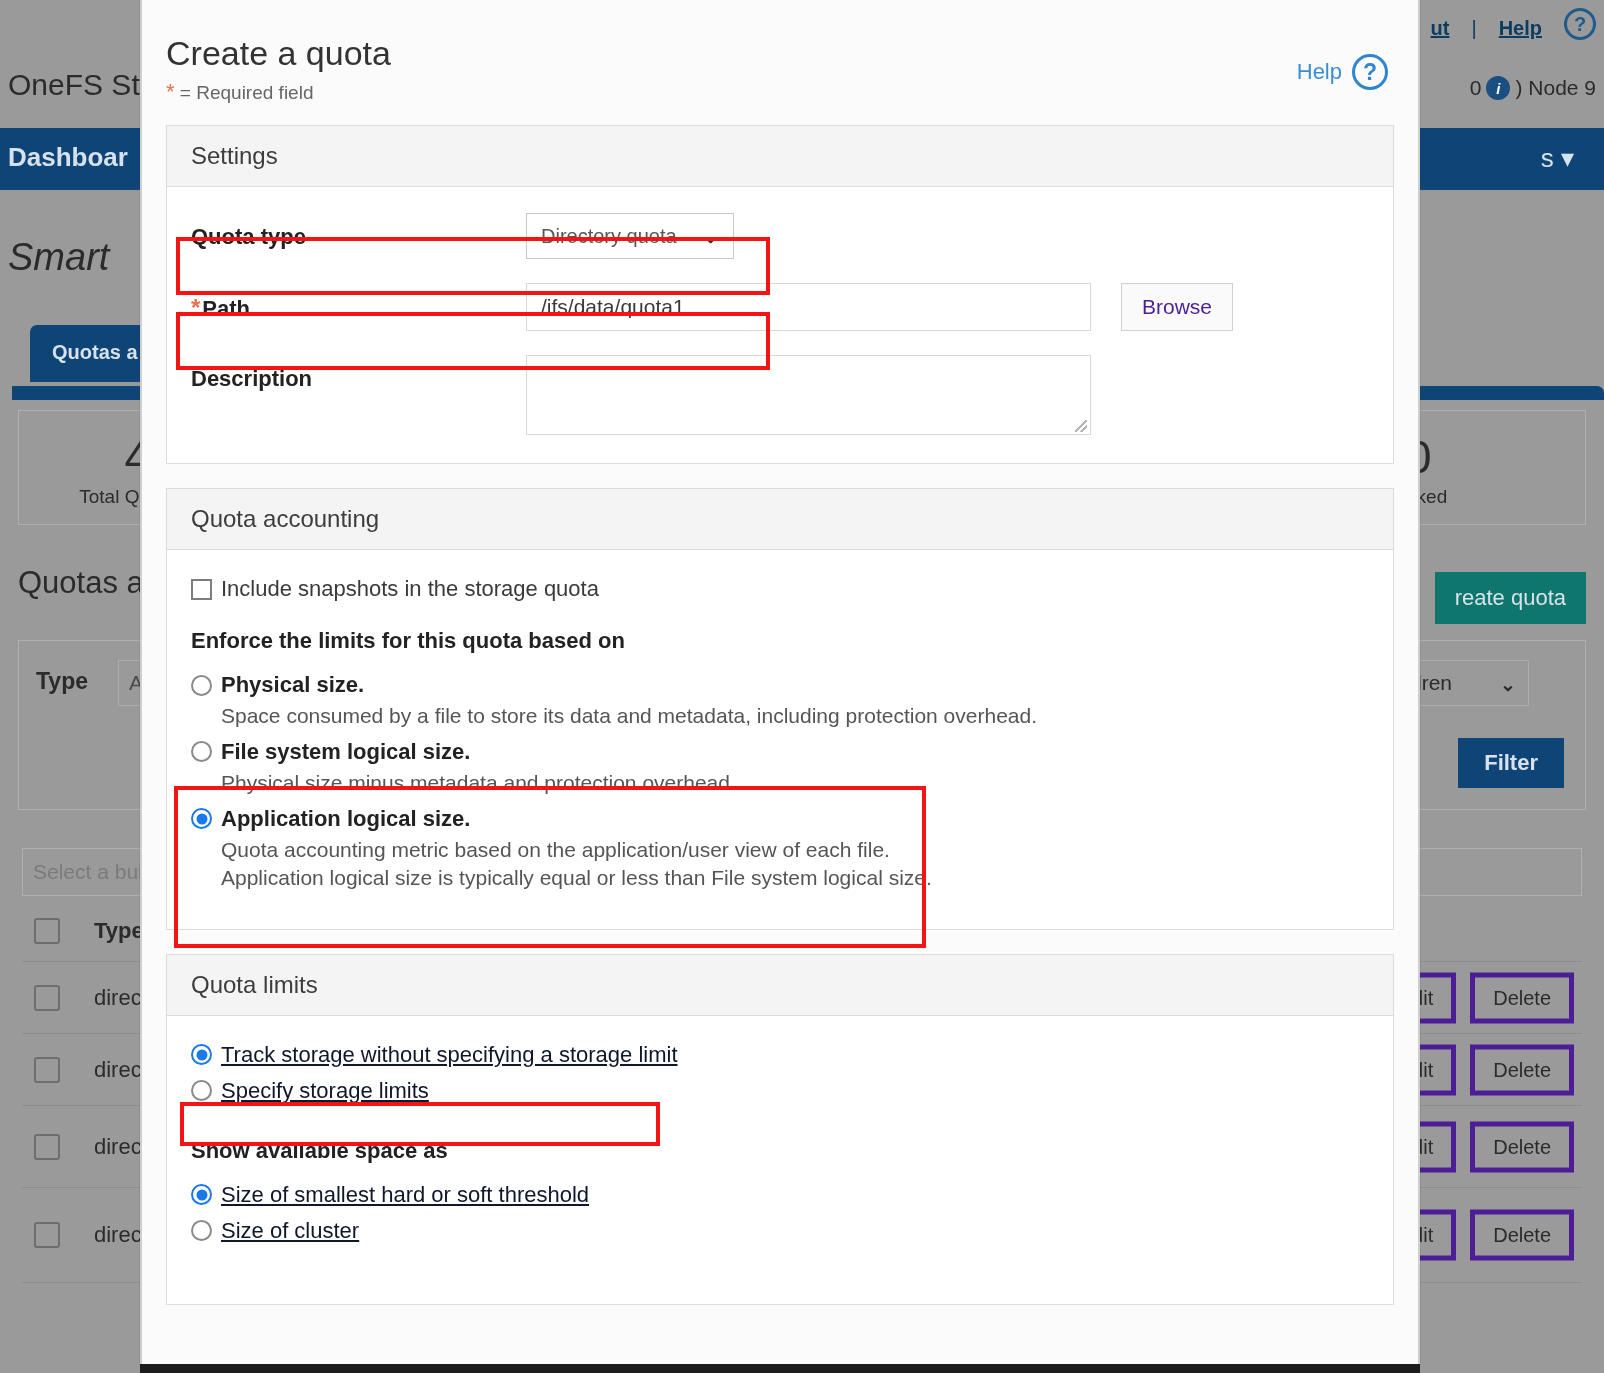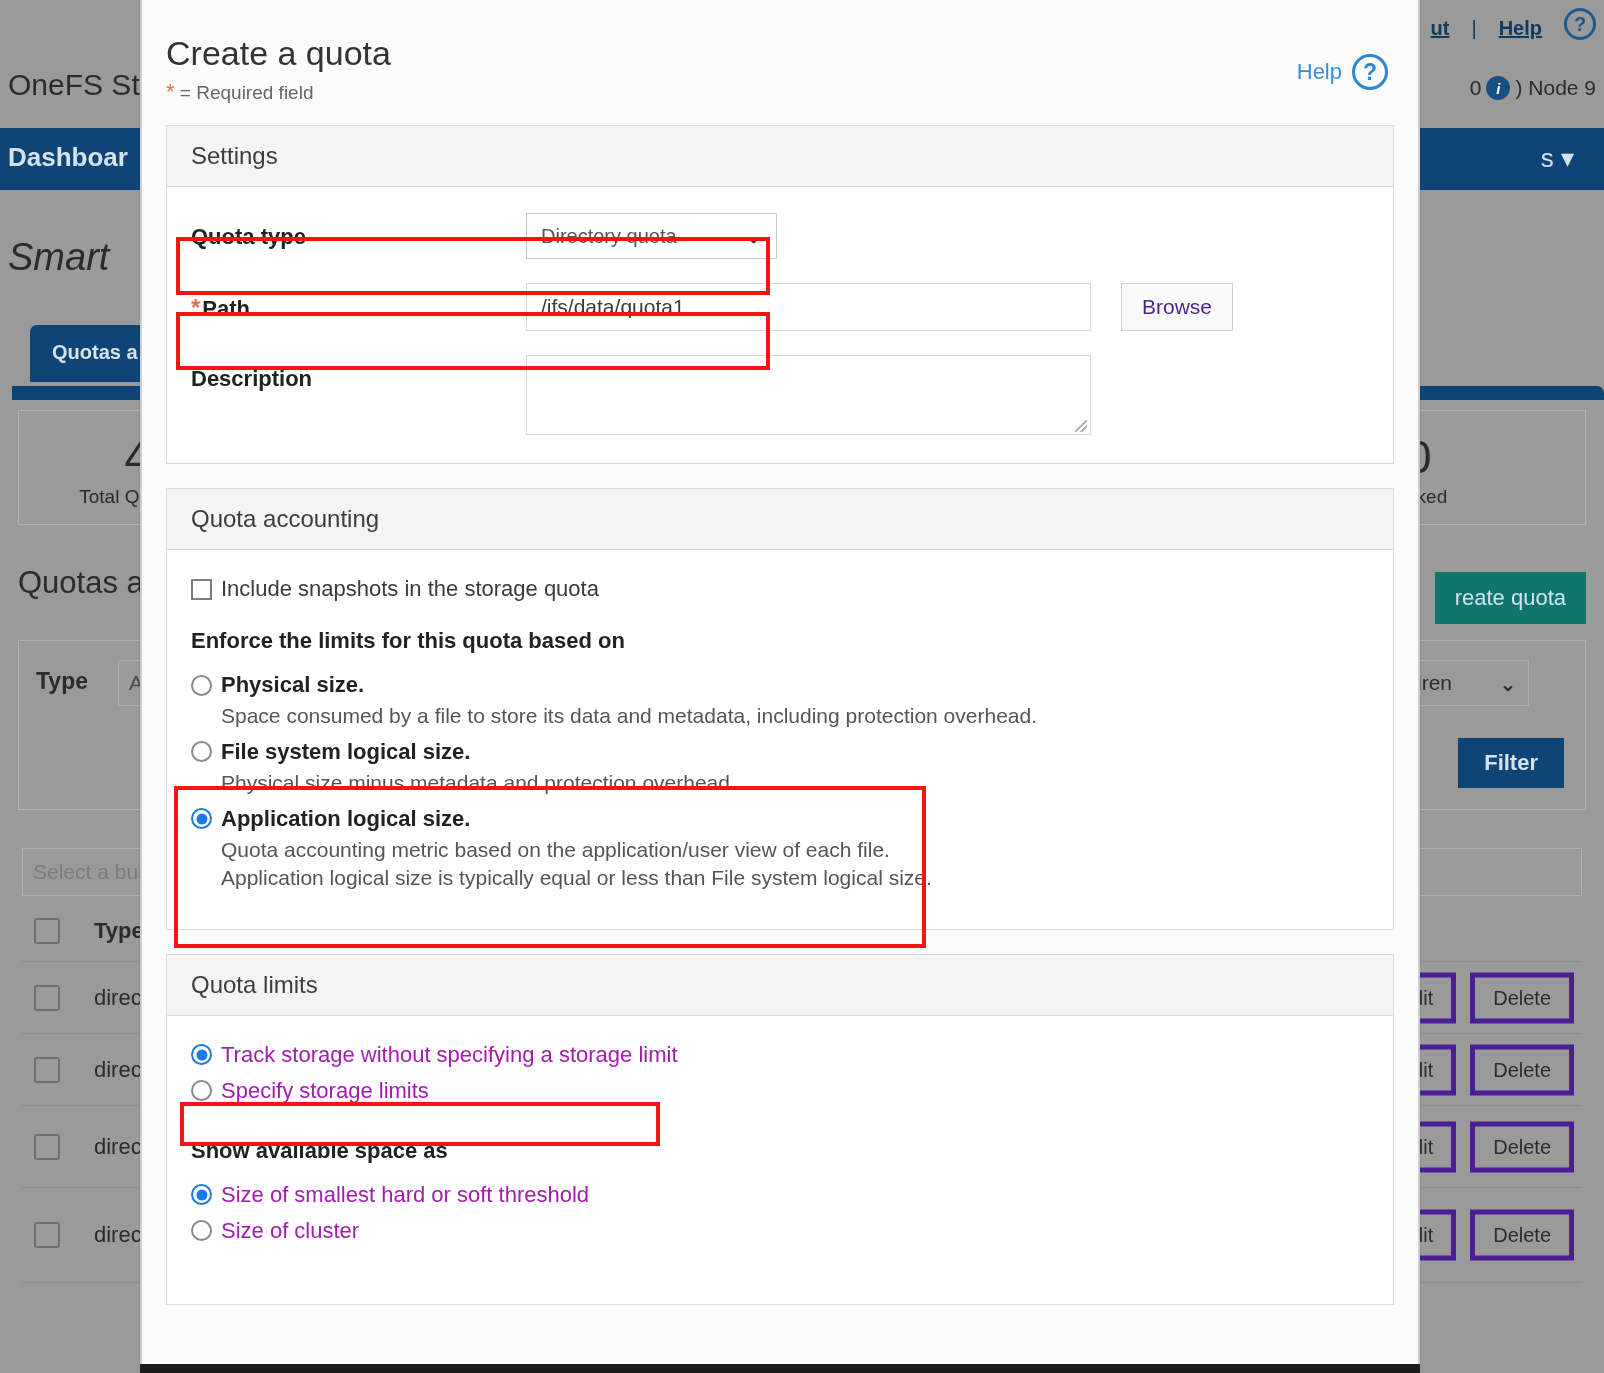--- a/index.html
+++ b/index.html
@@ -212,21 +212,21 @@
   .form-row:last-child { margin-bottom: 0; }
   .form-label {
     width: 335px; flex: 0 0 335px;
     font-size: 22px; color: #222; font-weight: bold;
     padding-top: 11px; position: relative;
   }
   .form-label .req {
     color: #e8734a; font-size: 24px; margin-right: 2px;
   }
   .select-box {
-    width: 251px; height: 46px;
+    width: 208px; height: 46px;
     border: 1px solid #c9c9c9; background: #fff;
     position: relative; display: flex; align-items: center;
     padding: 0 14px; font-size: 20px; color: #555;
   }
   .select-box .chev {
     position: absolute; right: 14px; top: 50%; transform: translateY(-50%);
     font-size: 20px; color: #333; font-weight: bold;
   }
   .text-input {
     width: 565px; height: 48px;
@@ -261,21 +261,21 @@
     background: #fff; flex: 0 0 21px;
   }
   .group-label {
     font-size: 22px; color: #222; font-weight: bold; margin-bottom: 18px;
   }
   .radio-item { margin-bottom: 2px; }
   .radio-line {
     display: flex; align-items: center; gap: 9px;
     font-size: 22px; color: #222; font-weight: bold;
   }
-  .radio-line.normal { font-weight: normal; color: #a21caf; }
+  .radio-line.normal { font-weight: normal; color: #0f172a; text-decoration: underline; }
   .rdo {
     width: 21px; height: 21px; border-radius: 50%;
     border: 2px solid #8a8a8a; background: #fff; flex: 0 0 21px;
     position: relative;
   }
   .rdo.on { border-color: #1a7ae8; }
   .rdo.on::after {
     content: ""; position: absolute; left: 50%; top: 50%;
     transform: translate(-50%,-50%);
     width: 11px; height: 11px; border-radius: 50%;

